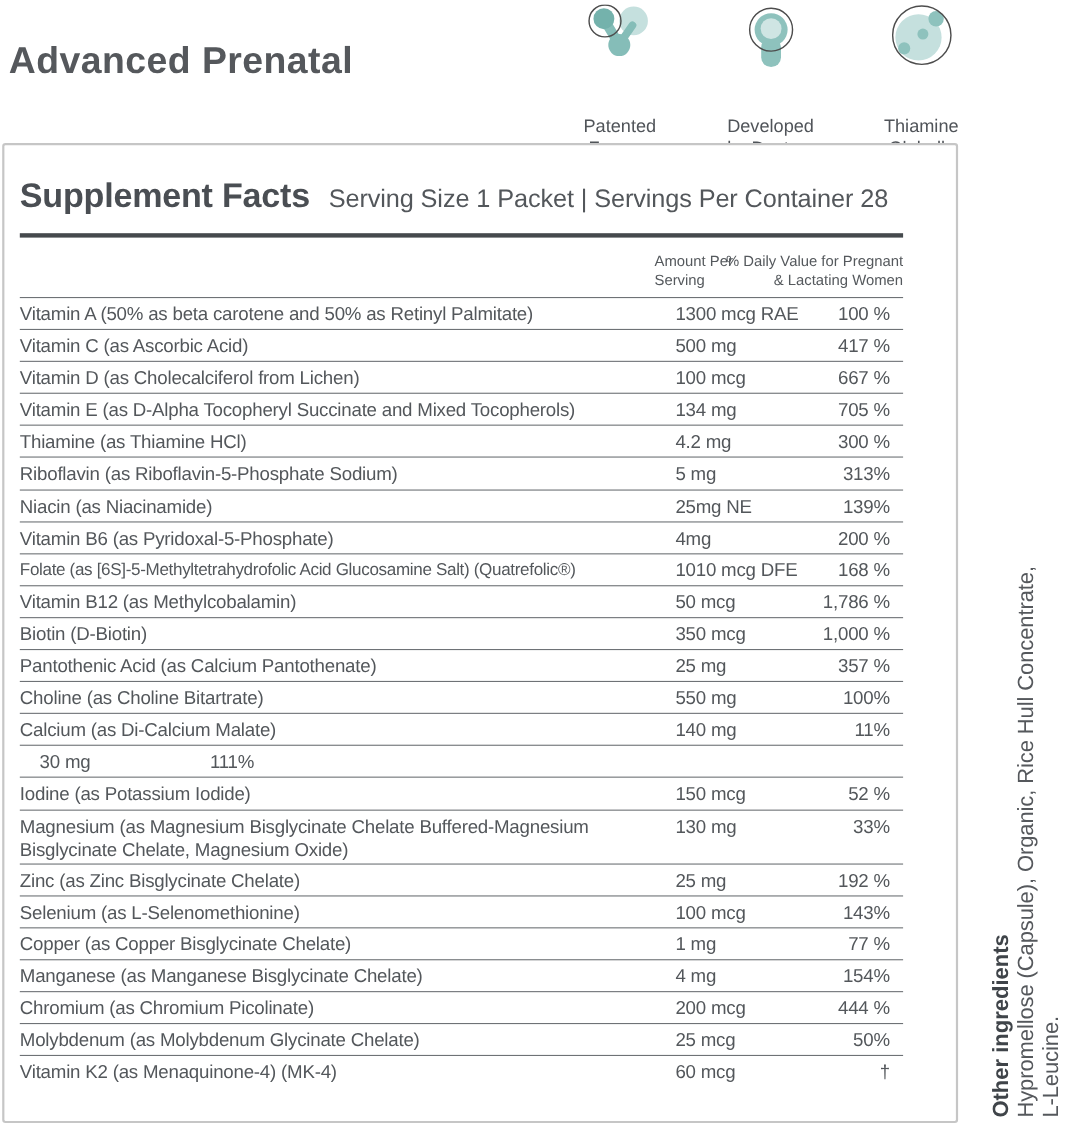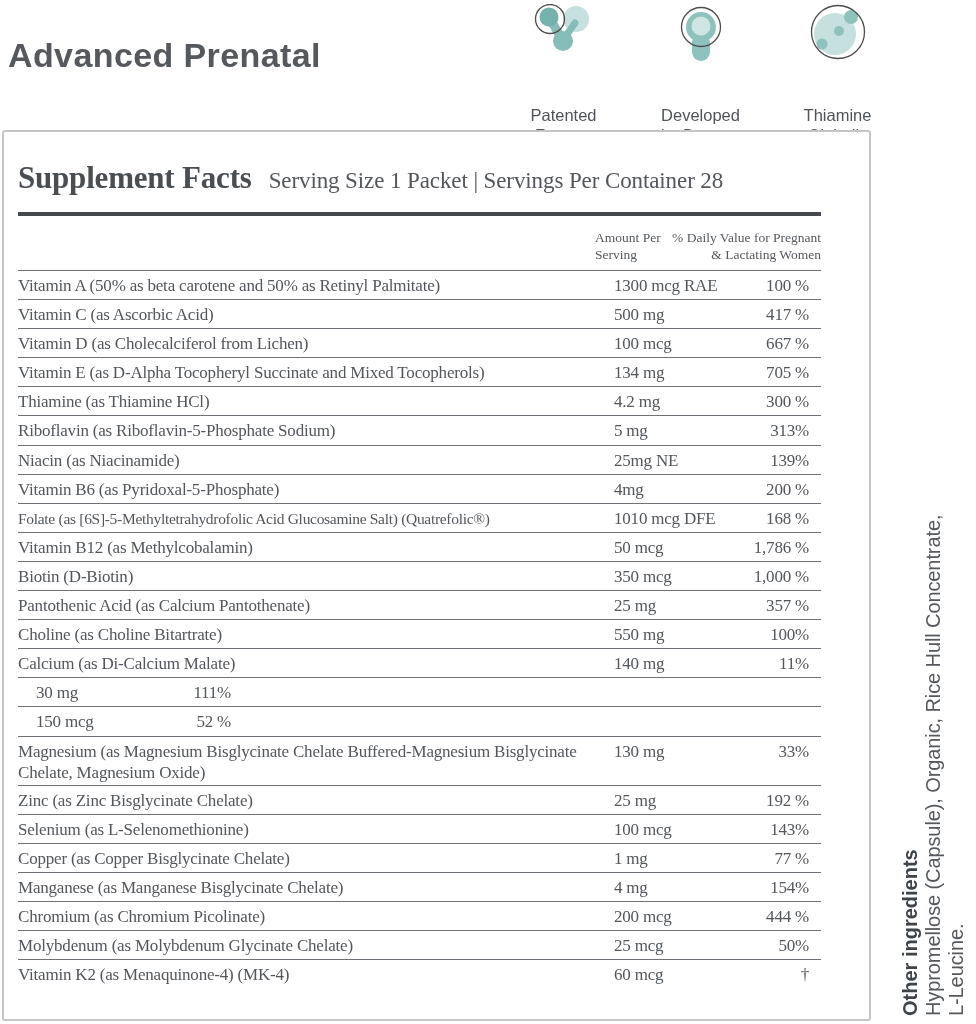--- a/index.html
+++ b/index.html
@@ -18,21 +18,20 @@
   .badges { position:absolute; left:495px; top:4px; display:flex; }
   .badge { width:137px; display:flex; flex-direction:column; align-items:center;gap:34px; }
   .badge svg { display:block; }
   .badge-label { margin-top:7px; font-size:16.5px; line-height:20px; text-align:center; color:#505459; }
 
   
   .facts-box {
     position:absolute; left:2px; top:130px; width:869px; height:891px;
     border:2px solid #c6c6c6; border-radius:3px; box-sizing:border-box;
     background:#fff;
-    font-family:Liberation Serif, serif;
   }
   .facts-content { padding:0 48px 0 14px; }
 
   .facts-header { display:flex; align-items:baseline; padding-top:27px; }
   .facts-title { margin:0; font-size:31px; line-height:37px; font-weight:700; color:#4a4e53; letter-spacing:-0.2px; }
   .serving-info { margin-left:17px; font-size:23px; color:#53575b; letter-spacing:-0.1px; }
 
   .thick-rule { height:4px; background:#45494d; margin-top:16px; }
 
   .thead { position:relative; height:54px; }
@@ -230,20 +229,21 @@
           <div class="col-amount">140 mg</div>
           <div class="col-dv">11%</div>
         </div>
 
         <div class="row">
           <div class="col-amount">30 mg</div>
           <div class="col-dv">111%</div>
         </div>
 
         <div class="row">
+          <div class="col-name">Iodine (as Potassium Iodide)</div>
           <div class="col-amount">150 mcg</div>
           <div class="col-dv">52 %</div>
         </div>
 
         <div class="row">
           <div class="col-name">Magnesium (as Magnesium Bisglycinate Chelate Buffered-Magnesium Bisglycinate Chelate, Magnesium Oxide)</div>
           <div class="col-amount">130 mg</div>
           <div class="col-dv">33%</div>
         </div>
 

